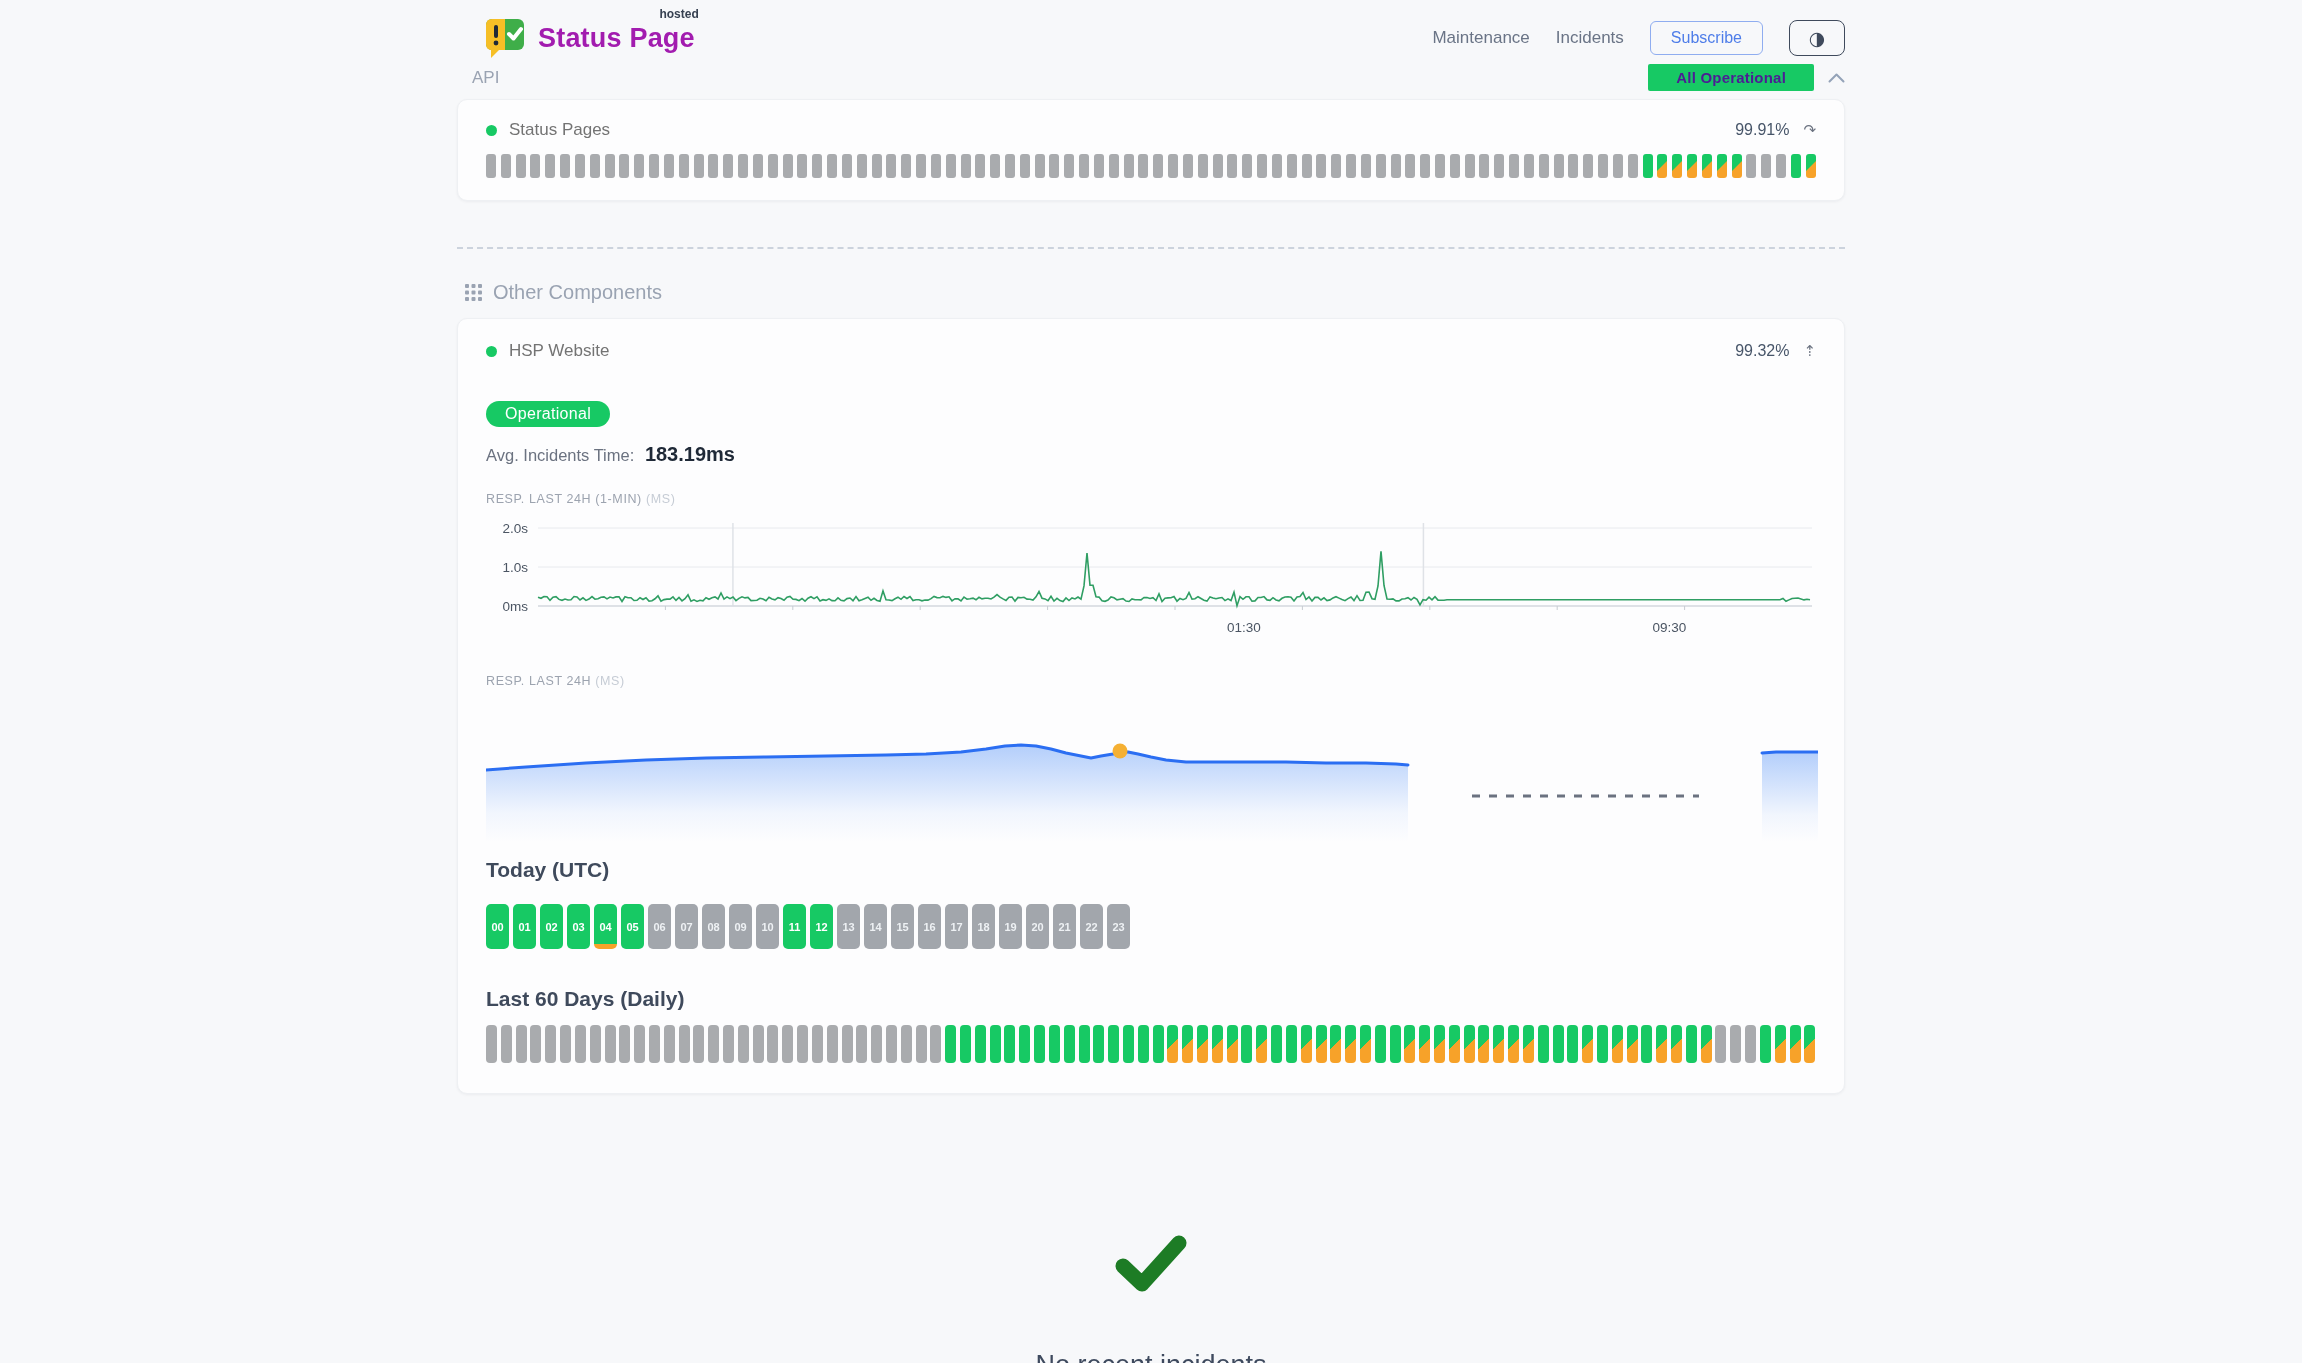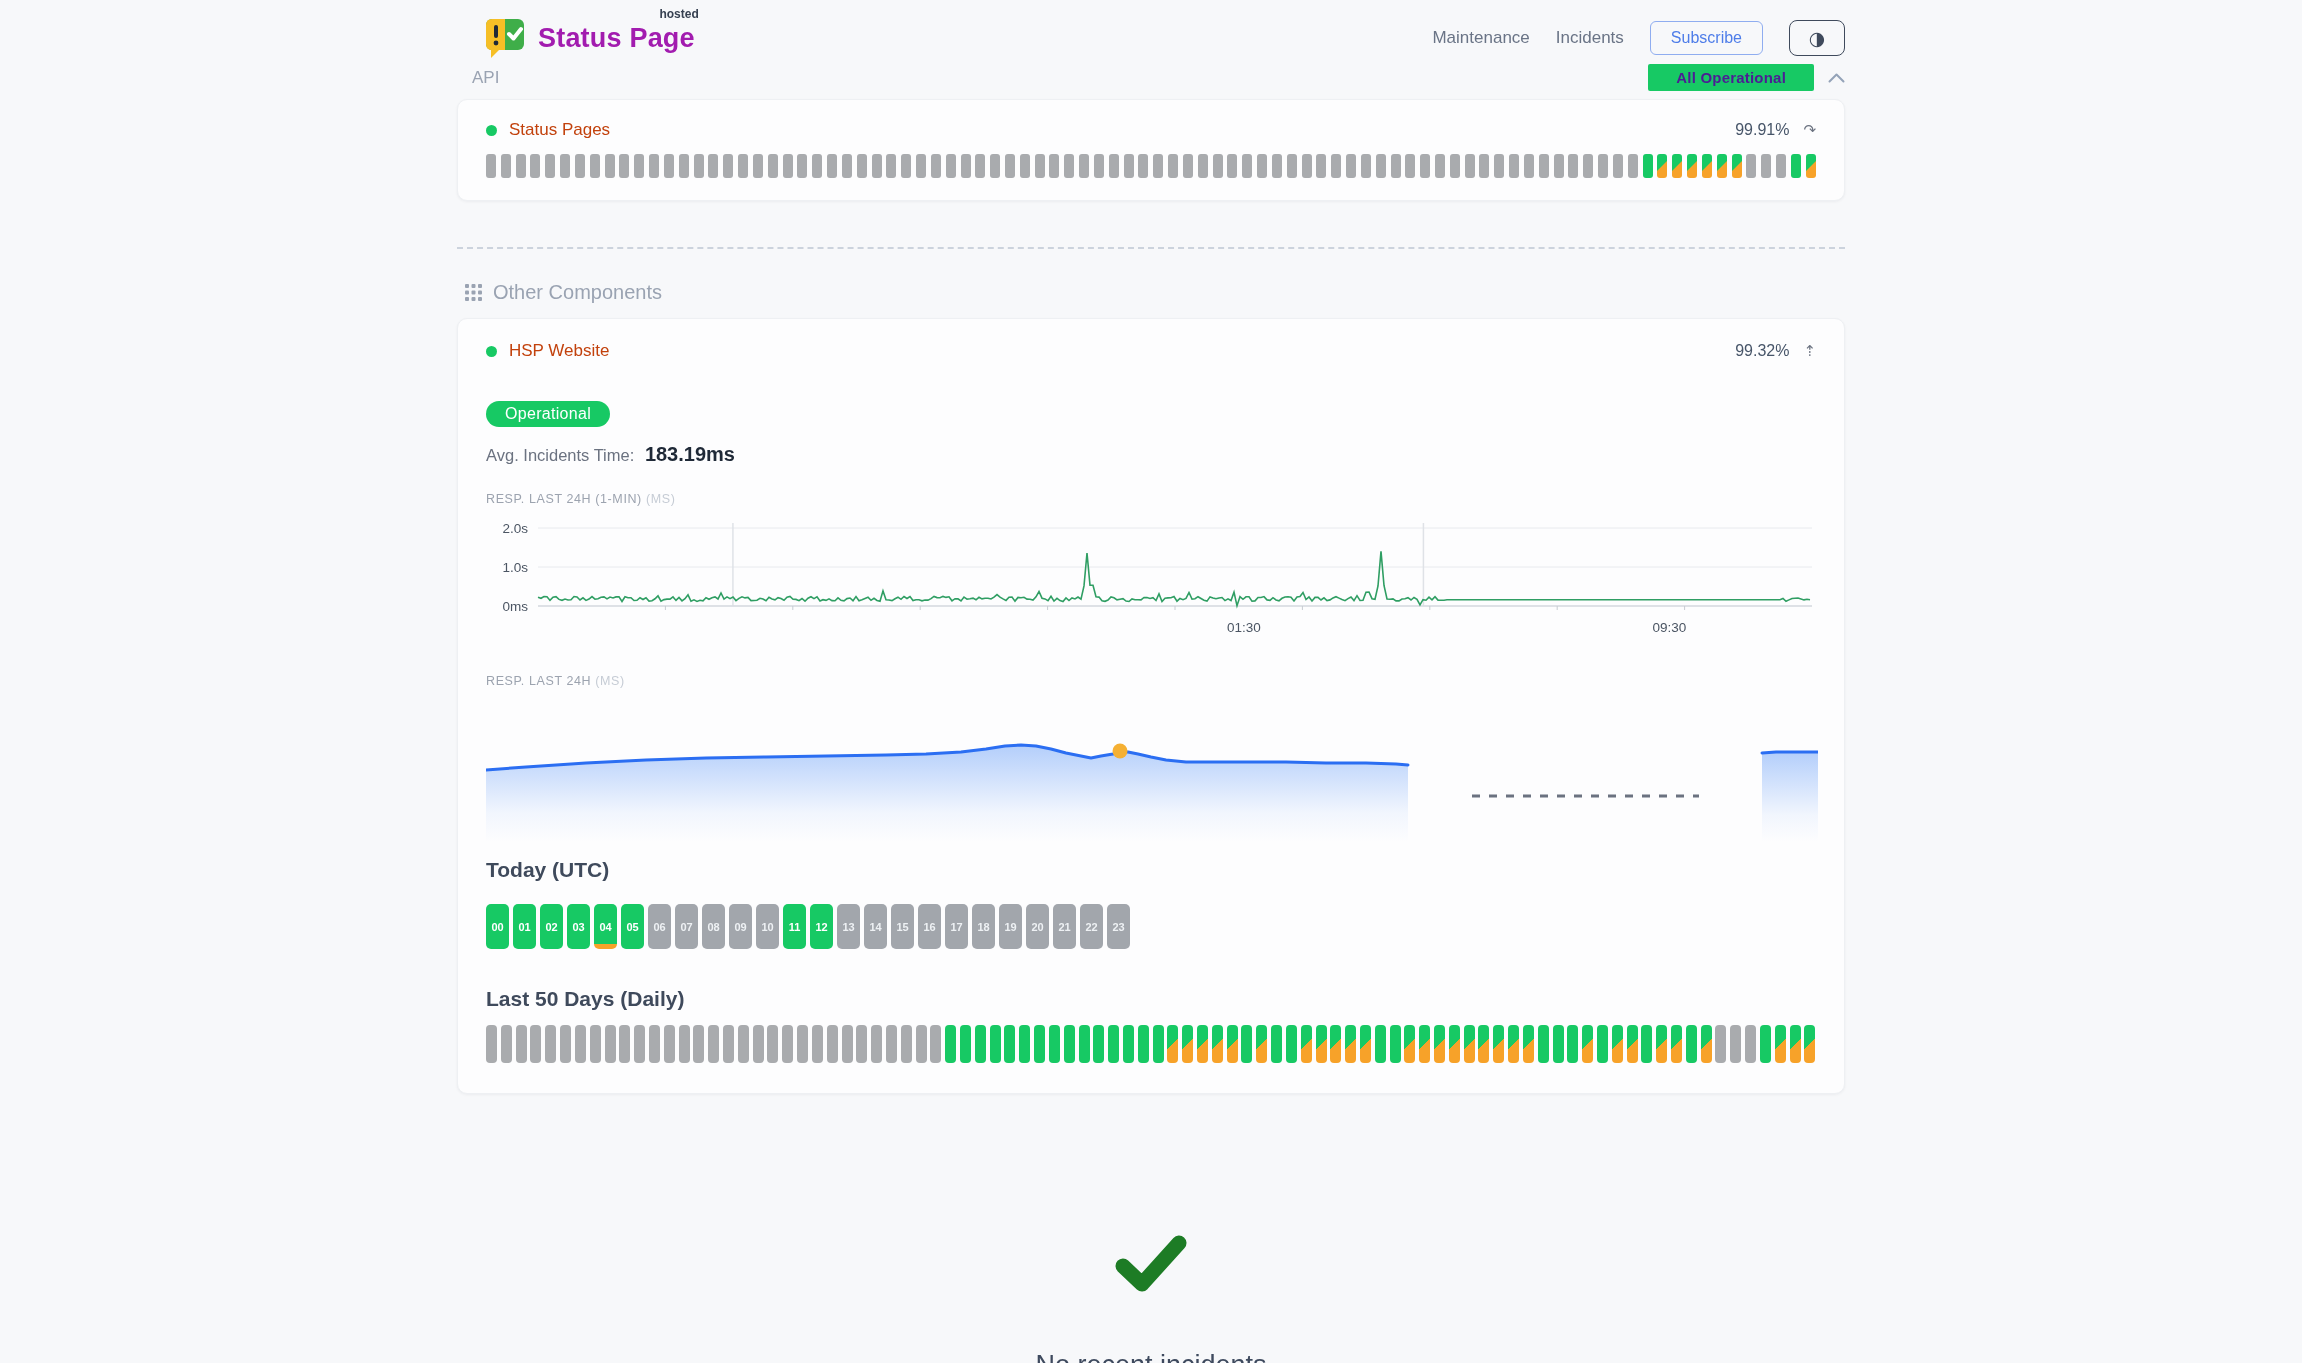--- a/index.html
+++ b/index.html
@@ -18,21 +18,21 @@
   .btn-toggle{width:56px;height:36px;border:1.5px solid #3f4a5c;border-radius:8px;background:transparent;display:flex;align-items:center;justify-content:center;cursor:pointer;font-size:19px;color:#3f4a5c;font-family:"DejaVu Sans",sans-serif}
   .meta-row{display:flex;justify-content:space-between;align-items:center;margin-top:2px}
   .section-label{font-size:17px;color:#9aa3b2;margin-left:15px}
   .badge-wrap{display:flex;align-items:center;gap:14px}
   .badge-all{background:#17c964;color:#4c1d95;font-size:15px;font-weight:700;padding:5px 28px;border-radius:2px;letter-spacing:.2px}
 
   
   .card{background:#fdfdfe;border:1px solid #eef0f3;border-radius:10px;box-shadow:0 1px 3px rgba(16,24,40,.05)}
   .card1{margin-top:8px;padding:20px 28px 22px}
   .comp-row{display:flex;justify-content:space-between;align-items:center}
-  .comp-name{display:flex;align-items:center;gap:12px;font-size:17px;color:#c2410c}
+  .comp-name{display:flex;align-items:center;gap:12px;font-size:17px;color:#737373}
   .dot{width:11px;height:11px;border-radius:50%;background:#17c964}
   .comp-right{display:flex;gap:14px;font-size:16px;color:#475569}
   .icon-refresh,.icon-uparrow{font-family:"DejaVu Sans",sans-serif;color:#6b7280;font-size:15px;cursor:pointer}
 
   .strip{display:flex;justify-content:space-between;margin-top:14px}
   .ubar{width:10px;height:24px;border-radius:3px}
   .dstrip{display:flex;justify-content:space-between;margin-top:14px}
   .dbar{width:11px;height:38px;border-radius:4px}
   .bar-gray{background:#a9abae}
   .bar-green{background:#17c964}
@@ -314,21 +314,21 @@
         <div class="hour idle">16</div>
         <div class="hour idle">17</div>
         <div class="hour idle">18</div>
         <div class="hour idle">19</div>
         <div class="hour idle">20</div>
         <div class="hour idle">21</div>
         <div class="hour idle">22</div>
         <div class="hour idle">23</div>
       </div>
 
-    <div class="l90-title">Last 50 Days (Daily)</div>
+    <div class="l90-title">Last 60 Days (Daily)</div>
     <div class="dstrip">
         <div class="dbar bar-gray"></div>
         <div class="dbar bar-gray"></div>
         <div class="dbar bar-gray"></div>
         <div class="dbar bar-gray"></div>
         <div class="dbar bar-gray"></div>
         <div class="dbar bar-gray"></div>
         <div class="dbar bar-gray"></div>
         <div class="dbar bar-gray"></div>
         <div class="dbar bar-gray"></div>

